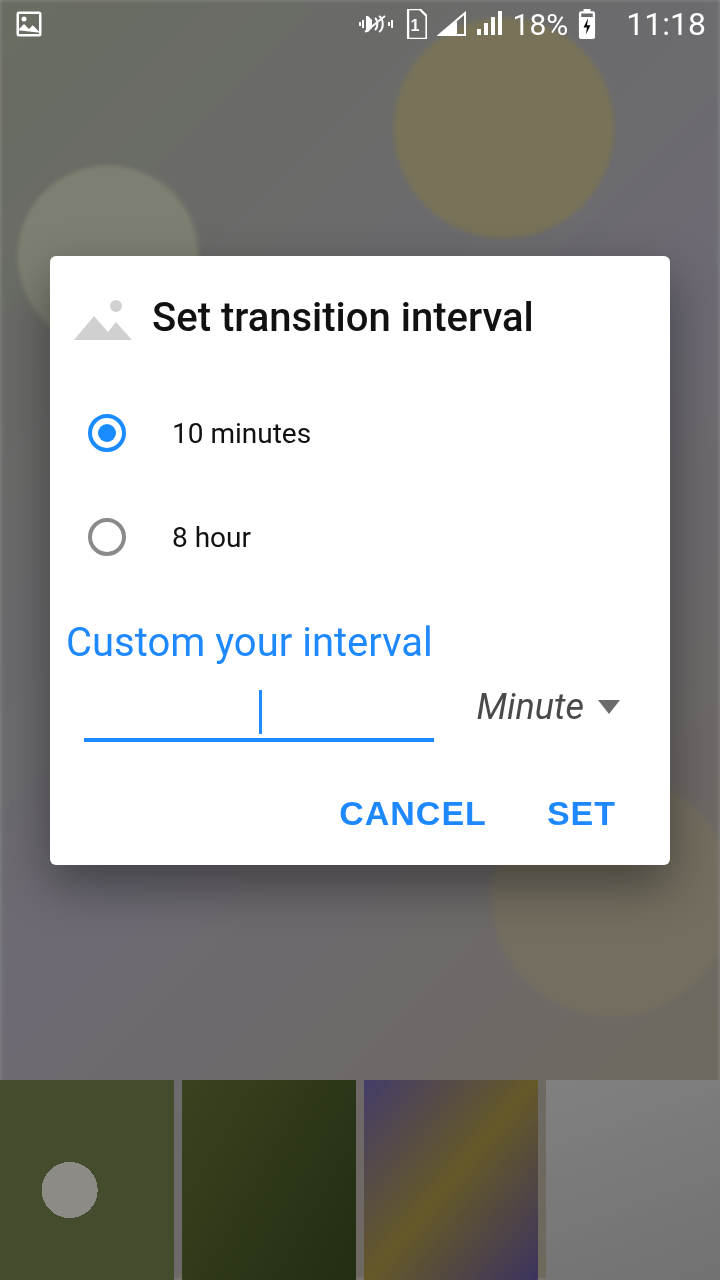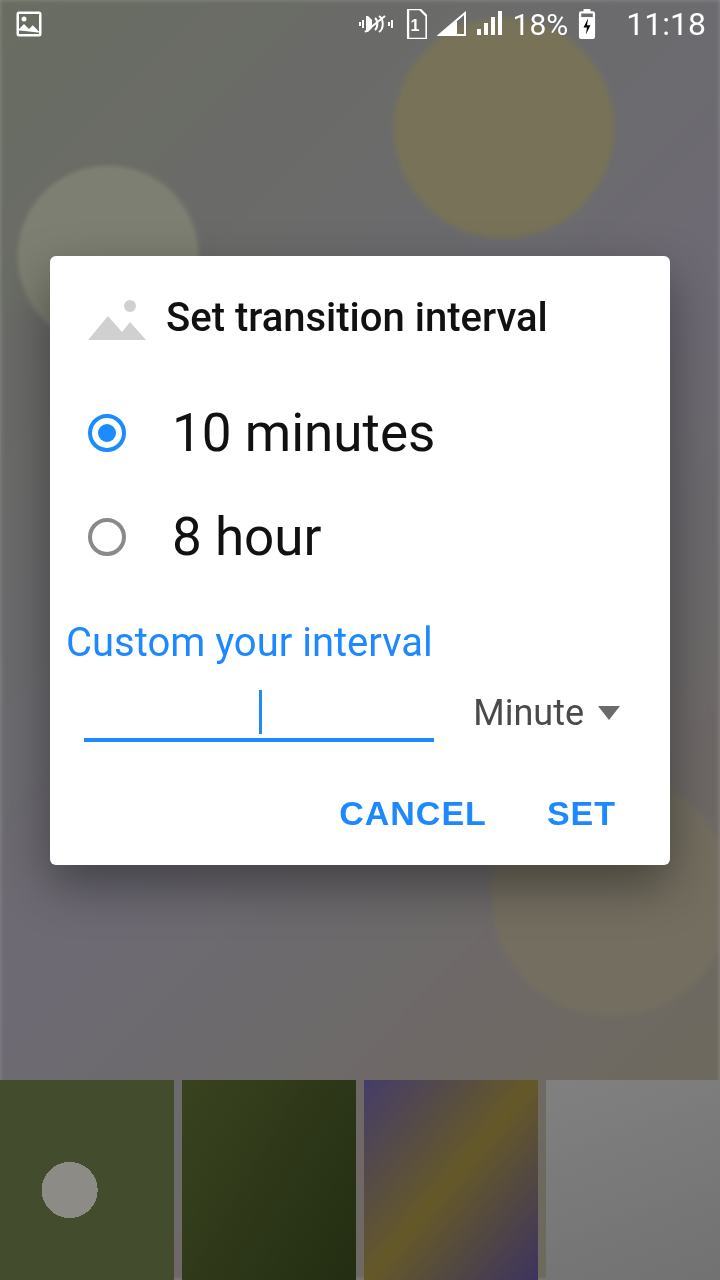--- a/index.html
+++ b/index.html
@@ -49,48 +49,49 @@
   .dialog {
     position: absolute;
     left: 50px; right: 50px; top: 256px;
     background: #fff;
     border-radius: 6px;
     box-shadow: 0 20px 50px rgba(0,0,0,.4);
     padding: 38px 0 32px 0;
   }
   .dlg-title-row {
     display: flex; align-items: center; gap: 20px;
-    padding: 0 38px 30px 38px;
+    padding: 0 38px 30px 24px;
   }
   .dlg-title-row .title-icon { width: 58px; height: 44px; opacity: .18; }
   .dlg-title { font-size: 40px; font-weight: 500; color: #111; }
 
   .options { padding: 10px 38px 0 38px; }
   .option {
     display: flex; align-items: center; gap: 46px;
     height: 104px;
   }
   .radio {
     width: 38px; height: 38px; border-radius: 50%;
     border: 4px solid #8a8a8a; position: relative; flex: 0 0 38px;
   }
   .radio.selected { border-color: #1a8cff; }
   .radio.selected::after {
     content: ""; position: absolute; inset: 6px; border-radius: 50%;
     background: #1a8cff;
   }
-  .option-label { font-size: 53px; color: #111; }
+  .option-label { font-size: 28px; color: #111; }
 
   .custom-label {
     color: #1e88ff; font-size: 40px; padding: 30px 38px 20px 16px;
   }
 
   .custom-row {
-    display: flex; align-items: flex-end; gap: 26px;
+    display: flex; align-items: flex-start; gap: 26px;
     padding: 0 38px 20px 34px;
+    font-style: italic;
   }
   .custom-input {
     flex: 0 0 350px; height: 56px; position: relative;
     border-bottom: 4px solid #1e88ff;
   }
   .caret {
     position: absolute; left: 50%; top: 4px; width: 3px; height: 44px;
     background: #1e88ff;
   }
   .unit-select {

